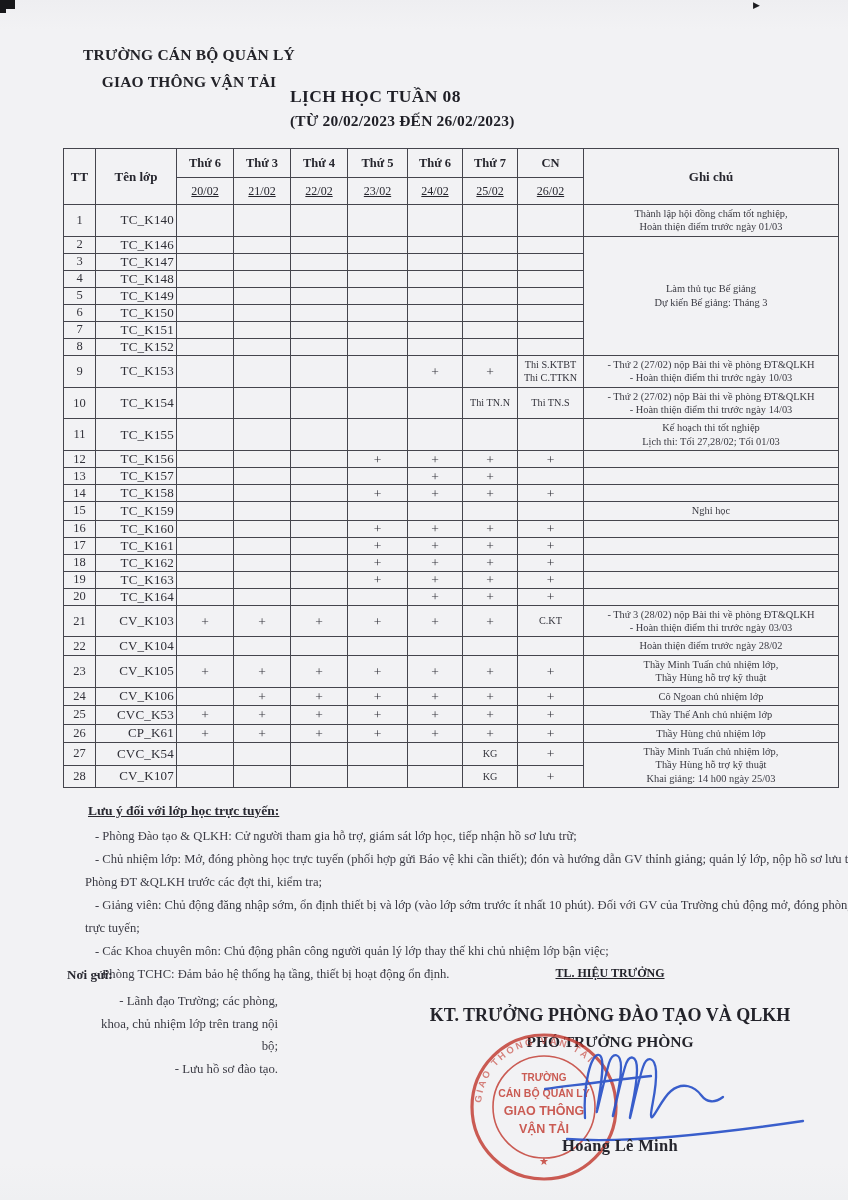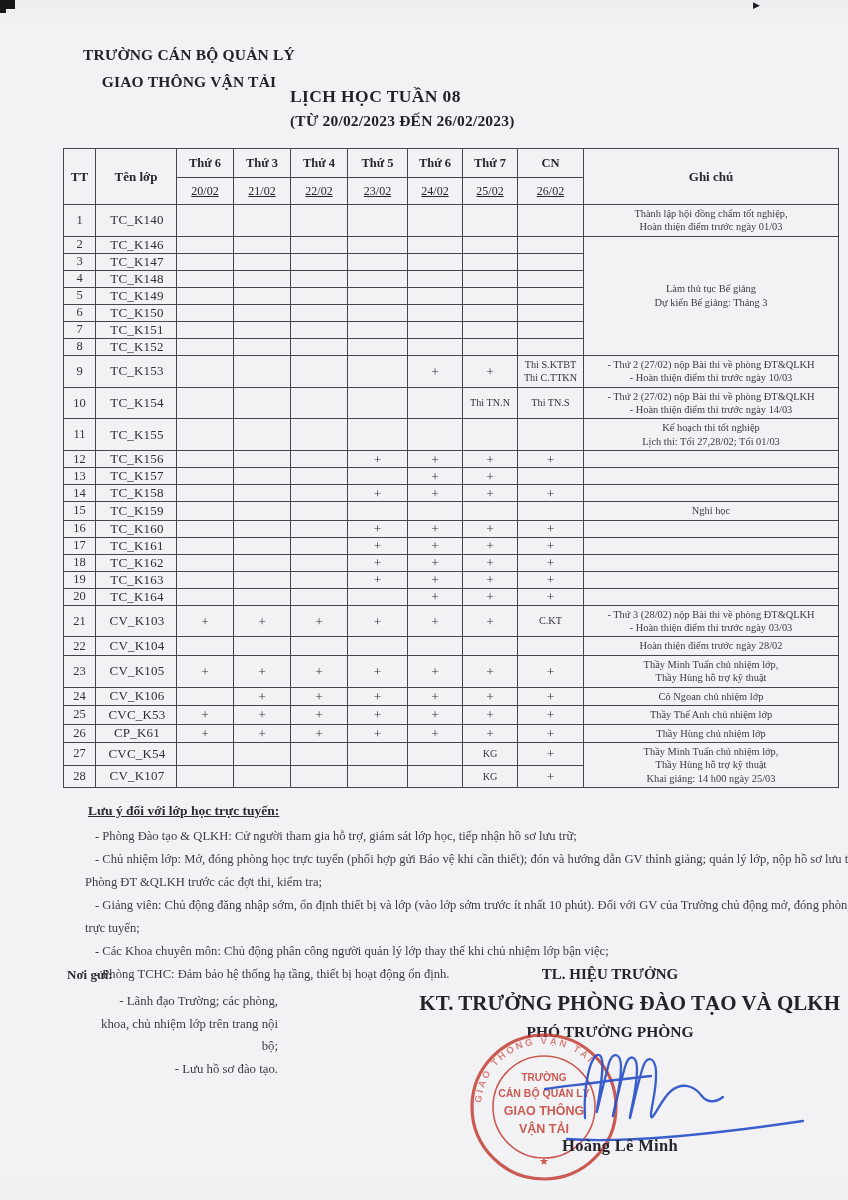--- a/index.html
+++ b/index.html
@@ -25,35 +25,35 @@
   
   table.schedule{position:absolute;left:63px;top:148px;width:775px;
     border-collapse:collapse;table-layout:fixed;}
   .schedule th,.schedule td{border:1px solid #45454d;vertical-align:middle;padding:0 2px;}
   .schedule{border:1.5px solid #3d3d45;}
   .schedule thead th{font-size:12.5px;color:#26262e;}
   .schedule thead tr.r1 th{height:28px;font-weight:bold;}
   .schedule thead tr.r2 th{height:26px;font-weight:normal;font-size:12px;text-decoration:underline;}
   .schedule thead th.span2{font-weight:bold;font-size:13px;}
   td.tt{ text-align:center;font-size:12.5px;height:15px;color:#33333b;}
-  td.name{text-align:center;font-size:13px;padding-left:4px;color:#2e2e36;letter-spacing:.2px;margin-left:26px;}
+  td.name{text-align:right;font-size:13px;padding-left:4px;color:#2e2e36;letter-spacing:.2px;margin-left:26px;}
   td.day{ text-align:center;color:#33333b;}
   td.day .cell-line{display:block;font-size:10.2px;line-height:13.5px;}
   td.day .cell-line.plus{font-size:13.5px;line-height:15px;}
   td.note{text-align:center;font-size:10.4px;line-height:13.4px;color:#3a3a42;padding:2px 3px;}
   
   .notes{position:absolute;left:85px;top:803px;width:795px;color:#3b3b44;}
   .notes-title{font-weight:bold;font-size:13.5px;text-decoration:underline;margin-left:3px;margin-bottom:6px;color:#2a2a32;}
   .note-line{font-size:12.6px;line-height:23px;text-indent:10px;}
   
   .recip-title{position:absolute;left:67px;top:967px;font-weight:bold;font-size:13px;color:#2a2a32;}
   .recip-items{position:absolute;left:100px;top:990px;width:178px;font-size:12.8px;line-height:22.5px;color:#3b3b44;text-align:right;}
   .sign-block{position:absolute;left:380px;top:966px;width:460px;text-align:center;color:#23232a;}
-  .sign-block .l1{font-weight:bold;font-size:15px;}
-  .sign-block .l2{font-weight:bold;font-size:21px;margin-top:8px;text-align:right;}
+  .sign-block .l1{font-weight:bold;font-size:12px;text-decoration:underline;}
+  .sign-block .l2{font-weight:bold;font-size:18px;margin-top:24px;}
   .sign-block .l3{font-weight:bold;font-size:15.5px;margin-top:7px;}
   .stamp-svg{position:absolute;left:455px;top:1015px;width:355px;height:170px;}
   .signer{position:absolute;left:500px;top:1136px;width:240px;text-align:center;
           font-weight:bold;font-size:16.5px;color:#26262e;letter-spacing:.3px;}
 </style>
 </head>
 <body>
 
 <div class="page">
 

